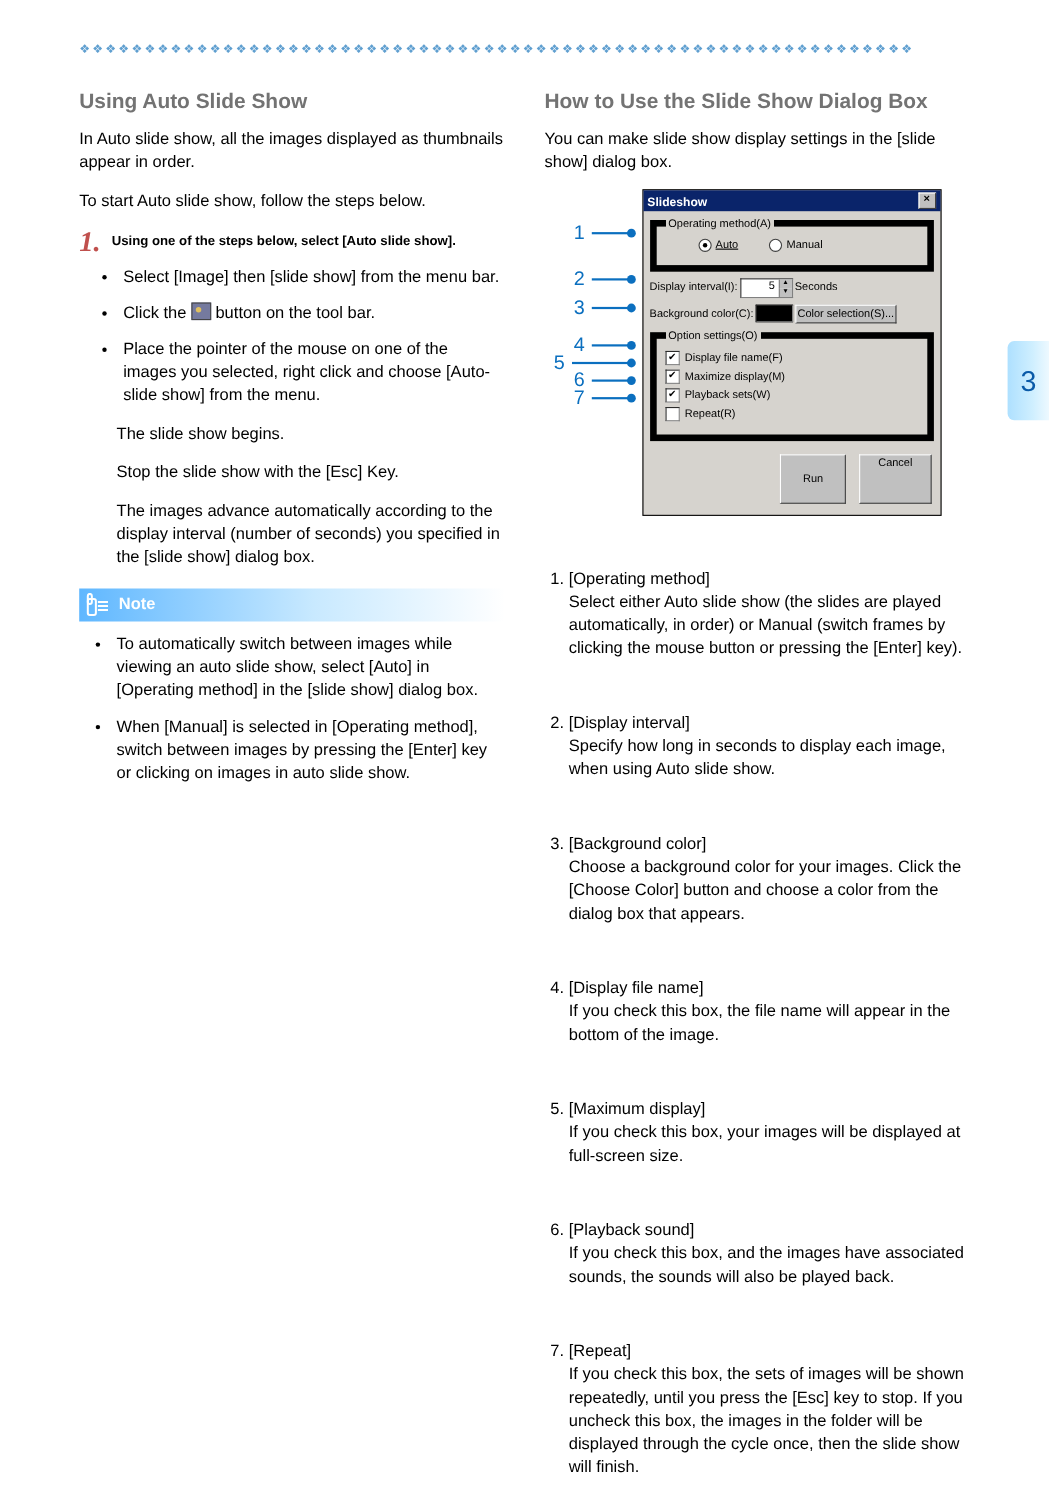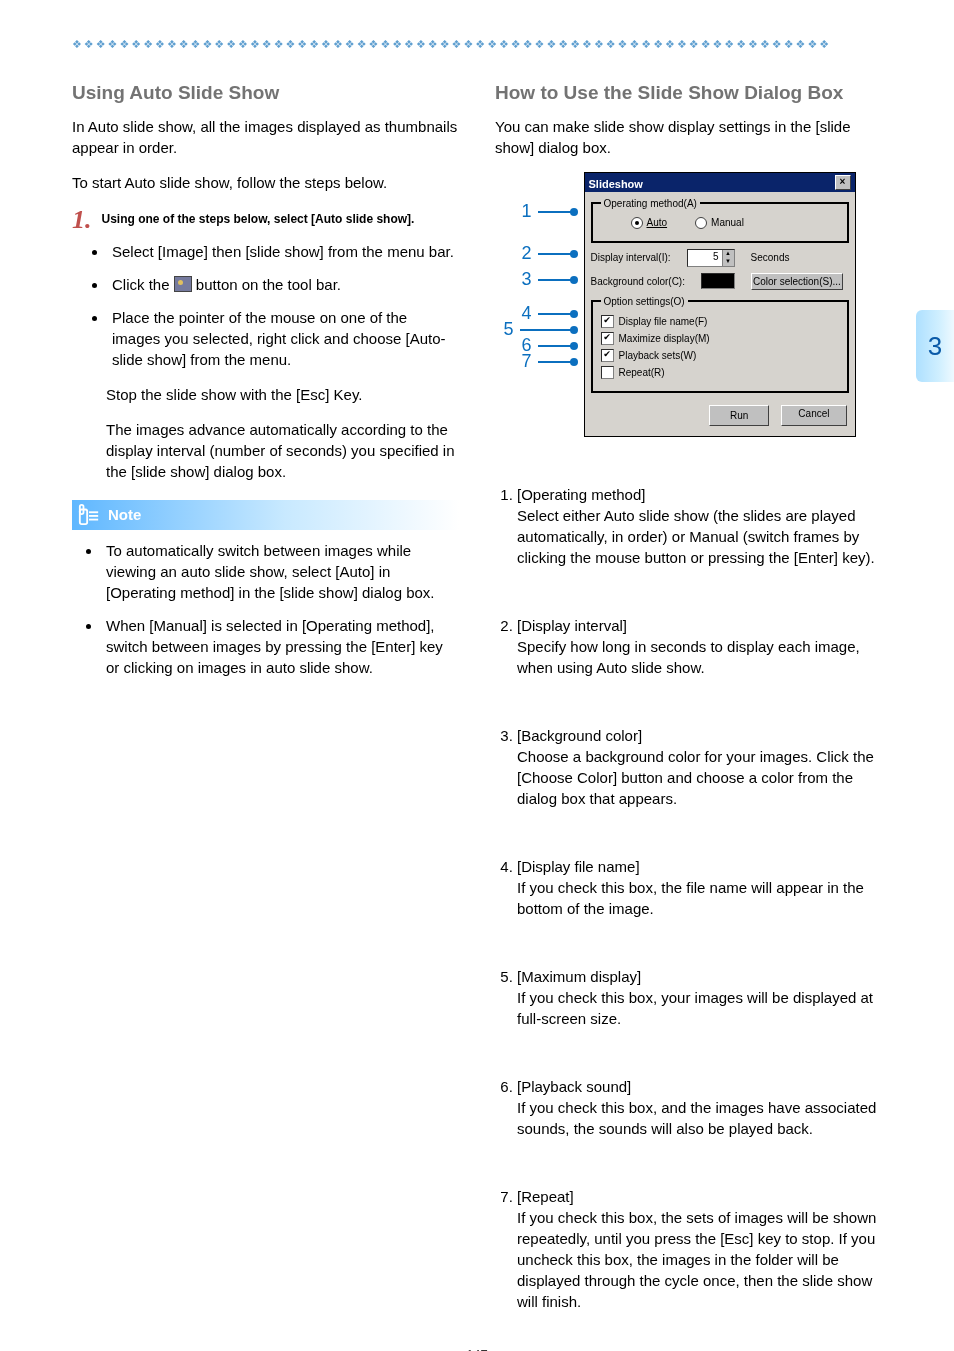--- a/index.html
+++ b/index.html
@@ -181,30 +181,30 @@
     display:flex;
     justify-content:space-between;
     align-items:flex-end;
   }
   .close-x{
     width:14px;height:13px;background:#c0c0c0;border:1px solid #fff;
     border-right-color:#404040;border-bottom-color:#404040;
     color:#000;font-size:10px;line-height:11px;text-align:center;font-weight:bold;
   }
   fieldset{
-    border:2px solid #000000;
+    border:6px solid #000000;
     margin:6px;
     padding:6px 8px 10px 8px;
   }
   legend{font-size:10px;padding:0 3px;}
   .radio-row{display:flex;gap:28px;font-size:10px;align-items:center;padding:2px 0 2px 30px;}
   .radio-row label{display:flex;align-items:center;gap:4px;}
   .radio-dot{width:10px;height:10px;border:1px solid #404040;border-radius:50%;display:inline-flex;align-items:center;justify-content:center;background:#fff;}
   .radio-dot.checked::after{content:"";width:4px;height:4px;border-radius:50%;background:#000;}
-  .row{display:flex;align-items:center;gap:16px;font-size:10px;margin:6px 6px;}
+  .row{display:flex;align-items:center;gap:2px;font-size:10px;margin:6px 6px;}
   .spin{display:inline-flex;align-items:stretch;border:1px inset #808080;background:#fff;height:16px;}
   .spin .val{width:28px;font-size:10px;text-align:right;padding:1px 3px;}
   .spin .arrows{width:12px;display:flex;flex-direction:column;}
   .spin .arrows div{flex:1;border-left:1px solid #808080;font-size:6px;line-height:6px;text-align:center;background:#c0c0c0;}
   .swatch{width:32px;height:14px;background:#000;border:1px inset #808080;}
   .btn{
     border:1px solid #fff;border-right-color:#404040;border-bottom-color:#404040;
     background:#c0c0c0;font-size:10px;padding:2px 1px;cursor:default;
   }
   .chk-row{display:flex;align-items:center;gap:5px;font-size:10px;padding:2px 0;}
@@ -247,20 +247,21 @@
         <li>Select [Image] then  [slide show] from the menu bar.</li>
         <li>
           <span>Click the </span>
           <span class="inline-icon"></span>
           <span> button on the tool bar.</span>
         </li>
         <li>Place the pointer of the mouse on one of the images you selected, right click and choose [Auto-slide show] from the menu.</li>
       </ul>
 
       <div class="indent-block">
+        <p>The slide show begins.</p>
         <p>Stop the slide show with the [Esc] Key.</p>
         <p>The images advance automatically according to the display interval (number of seconds) you specified in the [slide show] dialog box.</p>
       </div>
 
       <div class="note-bar">
         <span class="note-icon-box">
           <svg viewBox="0 0 24 24">
               <rect x="2" y="6" width="8" height="16" rx="2" fill="none" stroke="#fff" stroke-width="2"></rect>
               <rect x="2" y="1" width="4" height="10" rx="2" fill="none" stroke="#fff" stroke-width="2"></rect>
               <line x1="12" y1="9" x2="22" y2="9" stroke="#fff" stroke-width="2"></line>
@@ -373,21 +374,21 @@
                   <span class="chk">✔</span>
                   <span>Playback sets(W)</span>
                 </div>
               <div class="chk-row">
                   <span class="chk"></span>
                   <span>Repeat(R)</span>
                 </div>
             </fieldset>
 
             <div class="dlg-buttons">
-              <span class="btn" style="padding:4px 20px;">Run</span>
+              <span class="btn" style="padding:16px 20px;">Run</span>
               <span class="btn" style="padding:2px 16px;">Cancel</span>
             </div>
           </div>
         </div>
       </div>
 
       <ol class="numlist">
         <li><span class="item-title">[Operating method]</span><br><span>Select either Auto slide show (the slides are played automatically, in order) or Manual (switch frames by clicking the mouse button or pressing the [Enter] key).</span></li>
         <li><span class="item-title">[Display interval]</span><br><span>Specify how long in seconds to display each image, when using Auto slide show.</span></li>
         <li><span class="item-title">[Background color]</span><br><span>Choose a background color for your images. Click the [Choose Color] button and choose a color from the dialog box that appears.</span></li>

